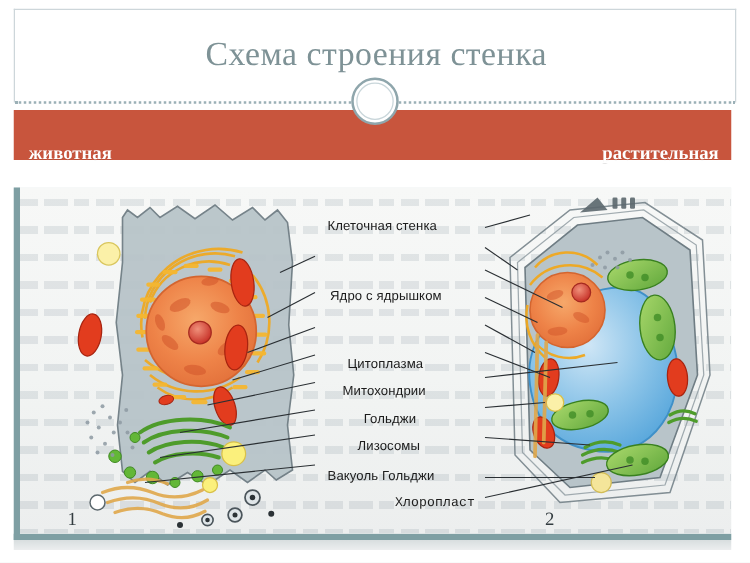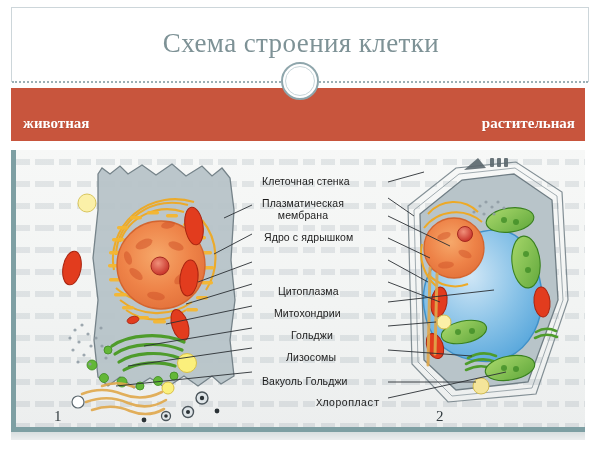--- a/index.html
+++ b/index.html
@@ -32,21 +32,21 @@
   }
 
   
   .divider{
     position:absolute;left:12px;top:81px;width:576px;height:0;
     border-top:2px dotted #9bb0b6;
   }
 
   
   .band{
-    position:absolute;left:11px;top:88px;width:574px;height:53px;
+    position:absolute;left:11px;top:88px;width:574px;height:40px;
     background:#c8553d;
   }
   .band-label{
     position:absolute;top:27px;
     font-family:"Liberation Serif", serif;
     font-weight:bold;
     font-size:15px;
     color:#ffffff;
     white-space:nowrap;
     text-shadow:0 1px 0 rgba(0,0,0,.10);
@@ -133,21 +133,21 @@
     position:absolute;left:11px;top:432px;width:574px;height:8px;
     background:linear-gradient(180deg,#d8dedf 0%,#eceeef 100%);
   }
 </style>
 </head>
 <body>
 
 <div id="slide">
 
   <div class="title-zone">
-    <div class="slide-title">Схема строения клетки</div>
+    <div class="slide-title">Схема строения стенка</div>
   </div>
 
   <div class="divider"></div>
   <div class="ring"></div>
 
   <div class="band">
     <div class="band-label left">животная</div>
     <div class="band-label right">растительная</div>
   </div>
 
@@ -401,24 +401,20 @@
         <path d="M372,232 L460,232"></path>
         <path d="M372,248 L490,222"></path>
       </g>
     </svg>
 
     <div class="fig-num one">1</div>
     <div class="fig-num two">2</div>
 
     <div class="label" style="left:246px;top:26px;">Клеточная стенка</div>
 
-    <div class="label two-line" style="left:241px;top:48px;width:92px;">
-      <span>Плазматическая</span><br>
-      <span>мембрана</span>
-    </div>
 
     <div class="label" style="left:248px;top:82px;">Ядро с ядрышком</div>
 
 
     <div class="label" style="left:262px;top:136px;">Цитоплазма</div>
     <div class="label" style="left:258px;top:158px;">Митохондрии</div>
     <div class="label" style="left:275px;top:180px;">Гольджи</div>
     <div class="label" style="left:270px;top:202px;">Лизосомы</div>
     <div class="label" style="left:246px;top:226px;">Вакуоль Гольджи</div>
     <div class="label" style="left:300px;top:248px;font-family:Liberation Mono, monospace;">Хлоропласт</div>

